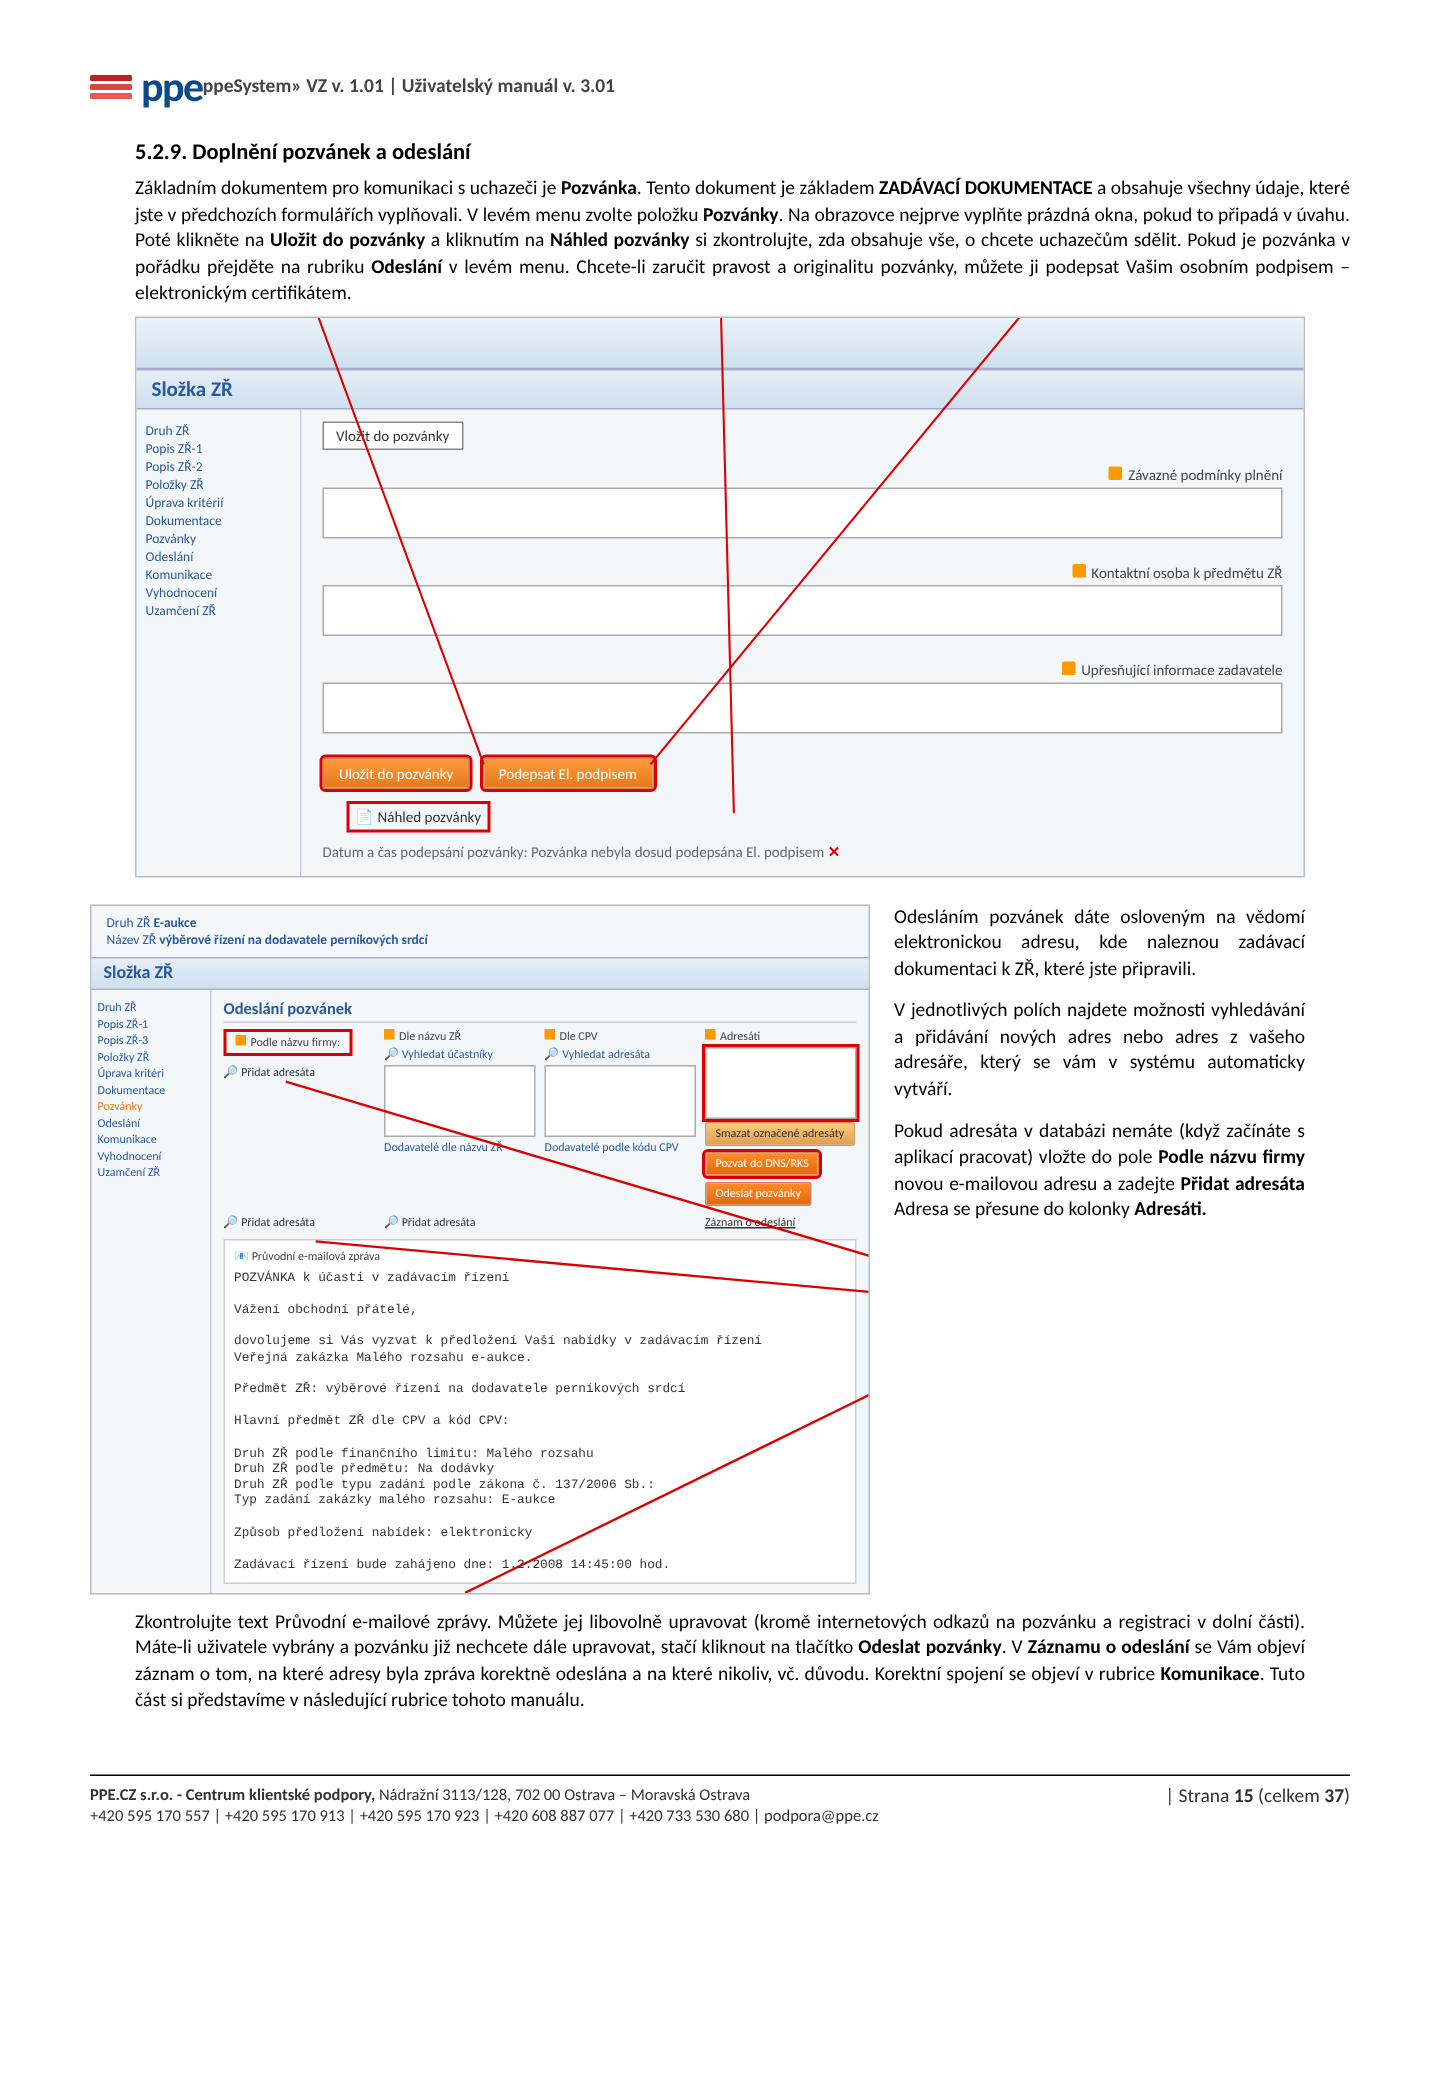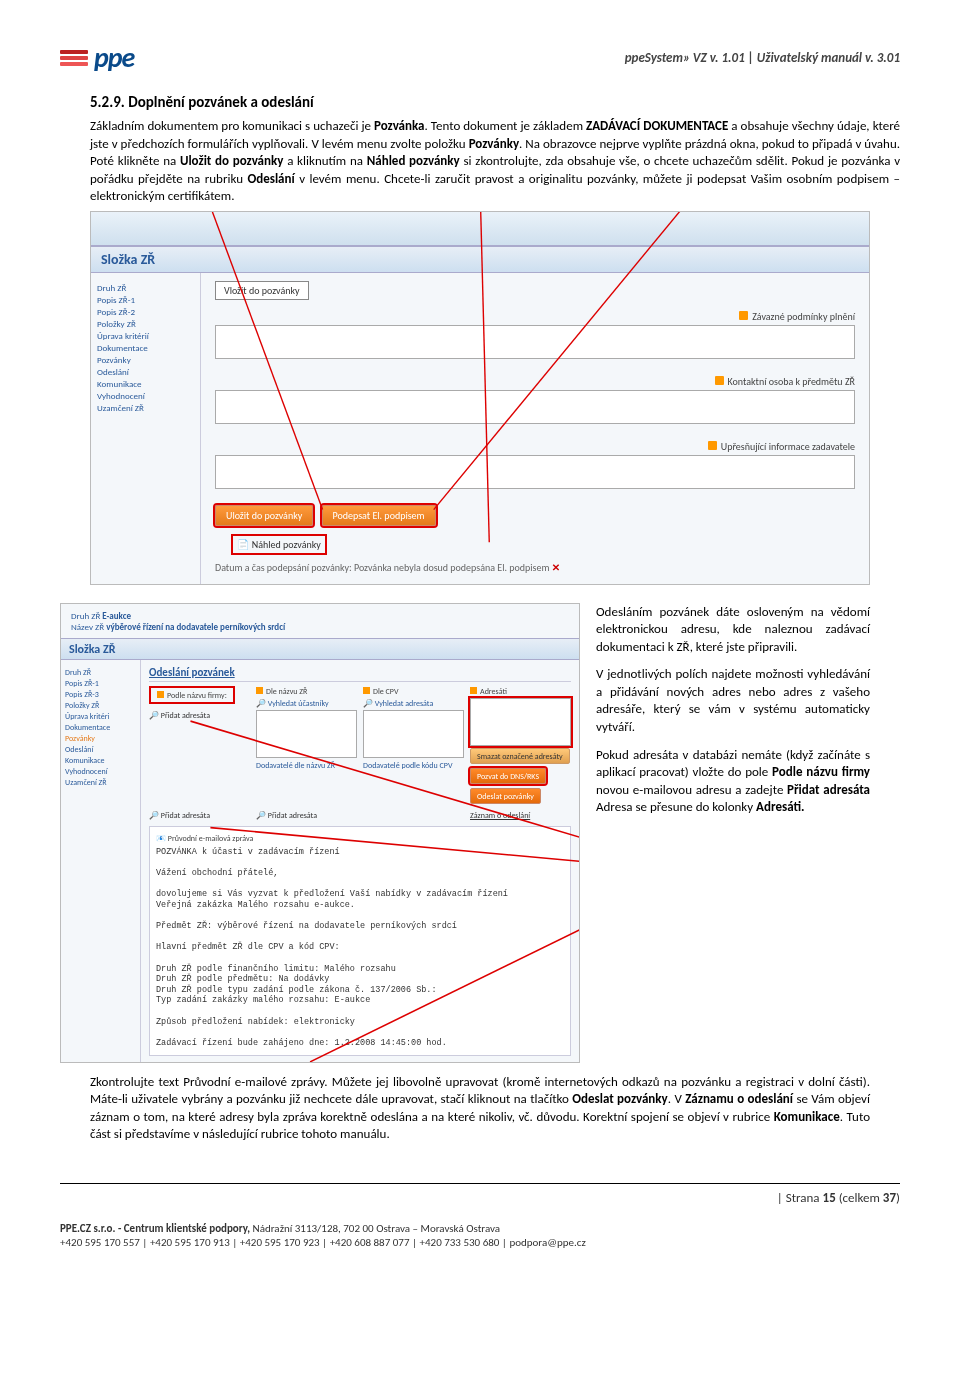--- a/index.html
+++ b/index.html
@@ -3,21 +3,21 @@
 <meta charset="utf-8">
 <style>
   * { box-sizing: border-box; margin: 0; padding: 0; }
   body {
     font-family: Calibri, Arial, sans-serif;
     background: #fff;
     width: 960px;
     color: #000;
   }
   .page { padding: 40px 60px 20px 60px; position: relative; }
-  .header-row { display: flex; justify-content: space-between; align-items: center; margin-bottom: 10px; font-style: italic; }
+  .header-row { display: flex; align-items: center; margin-bottom: 10px; }
   .logo { display: flex; align-items: center; }
   .logo-bars { display: inline-block; margin-right: 6px; }
   .logo-bars span { display: block; width: 28px; height: 4px; background: #c33; margin: 2px 0; border-radius: 1px; }
   .logo-bars span:nth-child(1) { background: #b22; }
   .logo-bars span:nth-child(2) { background: #d44; }
   .logo-bars span:nth-child(3) { background: #e55; }
   .logo-text { font-size: 28px; font-weight: bold; color: #0a4a8a; letter-spacing: -1px; }
   .header-right { font-size: 13px; color: #444; font-weight: bold; }
   .h1 { font-size: 15px; font-weight: bold; margin: 18px 0 6px 30px; }
   .body-text { font-size: 13px; line-height: 1.35; text-align: justify; margin-left: 30px; }
@@ -46,42 +46,42 @@
   .row2 { display: flex; margin: 18px 30px 10px 0; gap: 16px; align-items: flex-start; }
   .shot2 { flex: 0 0 520px; border: 1px solid #bbb; background: #f4f7fa; font-size: 9px; color: #333; position: relative; }
   .shot2 .titlebar { padding: 6px 10px; color: #2a5a9a; }
   .shot2 .titlebar b { color: #2a5a9a; }
   .shot2 .section-title2 { background: linear-gradient(#e7eef6,#cddff0); padding: 3px 8px; color: #2a5a9a; font-weight: bold; font-size: 12px; border-top: 1px solid #aac; border-bottom: 1px solid #aac; }
   .shot2-inner { display: flex; }
   .leftmenu2 { width: 80px; padding: 6px 4px; border-right: 1px solid #ccd; color: #2a5a9a; font-size: 8px; }
   .leftmenu2 div { margin: 1px 0; }
   .leftmenu2 .active { color: #e47a1a; }
   .mainpane2 { flex: 1; padding: 6px 8px; }
-  .ods-title { color: #2a5a9a; font-weight: bold; font-size: 11px; margin-bottom: 2px; text-decoration: underline; }
+  .ods-title { color: #2a5a9a; font-weight: bold; font-size: 11px; margin-bottom: 2px; }
   .hr { border-top: 1px solid #ccd; margin: 2px 0 4px 0; }
   .grid4 { display: flex; gap: 6px; margin-bottom: 4px; }
   .gcell { flex: 1; }
   .gcell .gl { font-size: 8px; color: #444; margin-bottom: 2px; }
   .gcell .gl::before { content: ""; display: inline-block; width: 7px; height: 7px; background: #f90; margin-right: 3px; }
   .gbox { height: 48px; border: 1px solid #aaa; background: #fff; }
   .gsearch { font-size: 8px; color: #2a5a9a; margin: 2px 0; }
   .redbox1 { border: 2px solid #d00; padding: 2px 6px; display: inline-block; }
   .btn-small { display: inline-block; font-size: 8px; padding: 2px 6px; margin: 2px 0; border-radius: 2px; }
   .btn-gray { background: linear-gradient(#ffc97a,#e0a050); color: #333; border: 1px solid #c96; }
   .btn-orange { background: linear-gradient(#ff8a2a,#e46a0a); color: #fff; border: 1px solid #c86; }
   .mailpanel { margin-top: 6px; border: 1px solid #ccd; padding: 6px; font-family: "Courier New", monospace; font-size: 8.5px; line-height: 1.25; color: #333; background: #fff; }
   .mailpanel .mlabel { font-size: 8px; color: #444; margin-bottom: 4px; font-family: Calibri, Arial, sans-serif; }
 
   .row2-text { flex: 1; font-size: 13px; line-height: 1.35; text-align: justify; }
   .row2-text p { margin-bottom: 10px; }
 
   .body-text2 { font-size: 13px; line-height: 1.35; text-align: justify; margin: 10px 30px 0 30px; }
 
   .footer { border-top: 1px solid #000; margin-top: 40px; padding-top: 6px; display: flex; justify-content: space-between; font-size: 11px; color: #333; }
-  .footer-left { line-height: 1.3; margin-top: 32px; }
+  .footer-left { line-height: 1.3; }
   .footer-right { font-size: 13px; }
 
   
   .svg-overlay { position: absolute; pointer-events: none; }
 </style>
 </head>
 <body>
 
 <div class="page">
   <div class="header-row">

